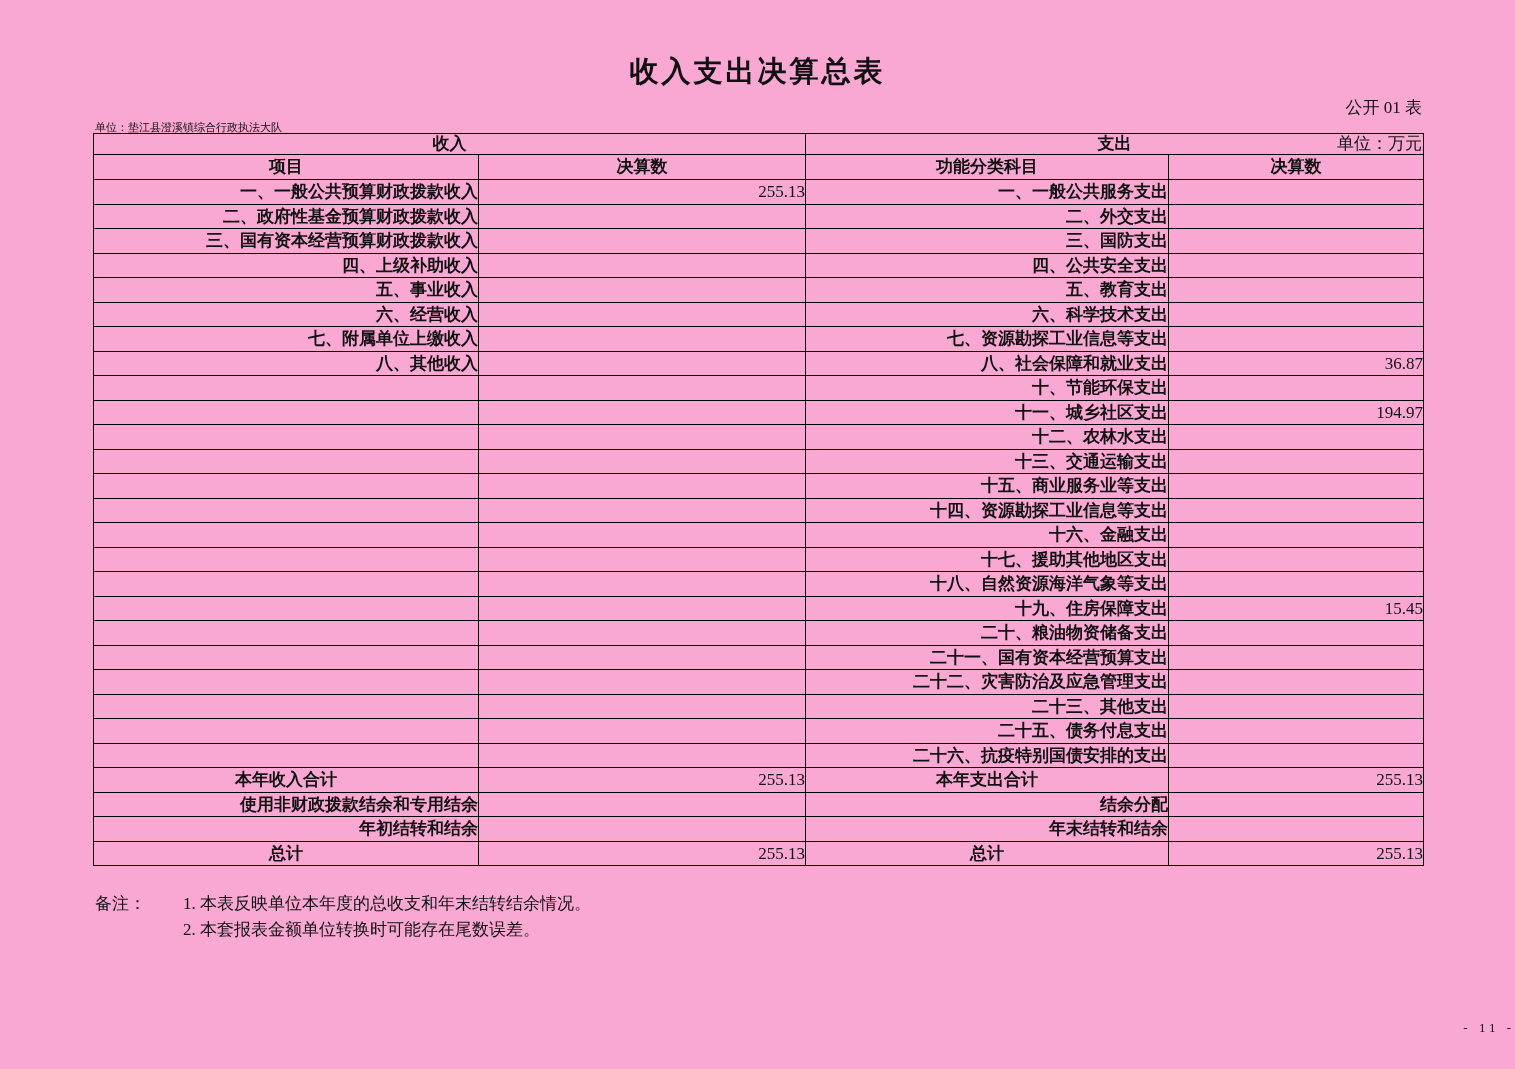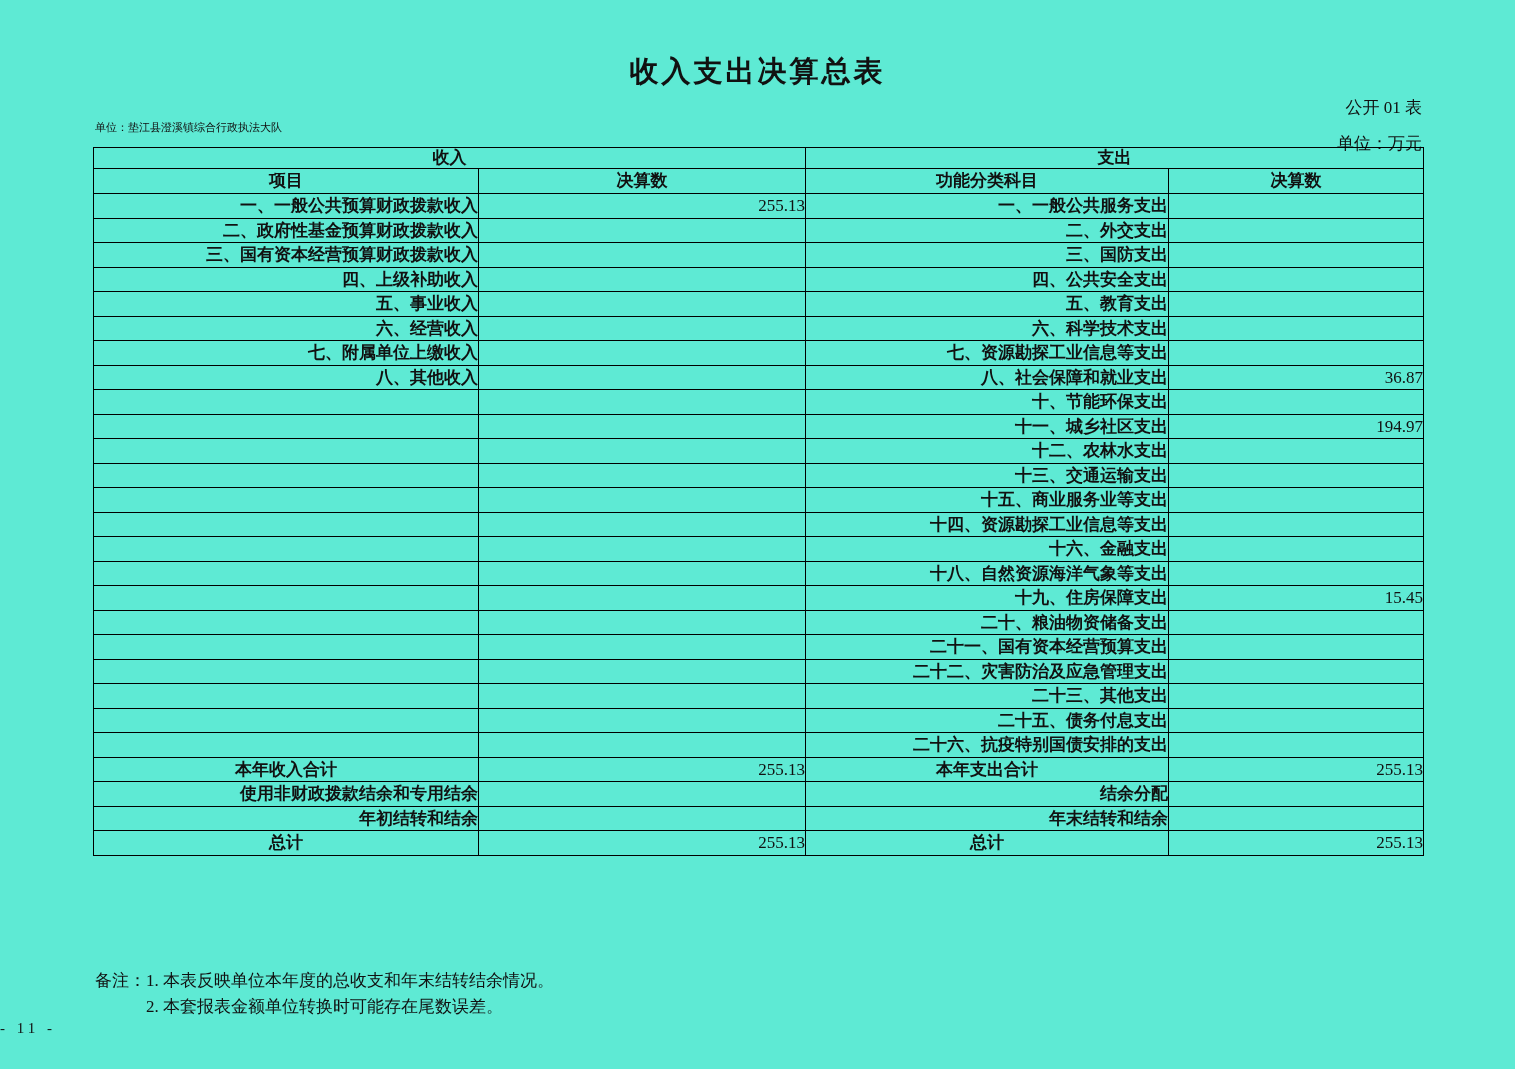--- a/index.html
+++ b/index.html
@@ -1,21 +1,21 @@
 <!DOCTYPE html>
 <html><head>
 <meta charset="utf-8">
 <style>
   * { box-sizing: border-box; }
   html, body { margin: 0; padding: 0; background: #ffffff; }
   .page {
     position: relative;
     width: 1515px;
     height: 1069px;
-    background: #5eead4;
+    background: #f9a8d4;
     color: #111;
     font-family: "Liberation Serif", "DejaVu Serif", serif;
     overflow: hidden;
   }
   .doc-title {
     position: absolute;
     top: 52px;
     left: 0;
     width: 100%;
     text-align: center;
@@ -39,21 +39,21 @@
   .unit-right {
     position: absolute;
     top: 120px;
     right: 93px;
     font-size: 17px;
     margin-top: 12px;
   }
   table.main-table {
     position: absolute;
     left: 93px;
-    top: 147px;
+    top: 133px;
     width: 1330px;
     border-collapse: collapse;
     table-layout: fixed;
   }
   .main-table th, .main-table td {
     border: 1px solid #000;
     padding: 0;
     white-space: nowrap;
     overflow: hidden;
     font-size: 17px;
@@ -84,33 +84,34 @@
     padding-right: 5px;
     font-weight: normal;
   }
   .cell-item.center {
     text-align: center;
     padding-left: 0;
   }
   .notes {
     position: absolute;
     left: 95px;
-    top: 968px;
+    top: 891px;
     font-size: 17px;
     display: flex;
+    gap: 37px;
   }
   .notes .notes-label { flex: 0 0 auto; line-height: 26px; }
   .notes .notes-lines { line-height: 26px; }
   .page-number {
     position: absolute;
     top: 1020px;
     left: 0;
     width: 100%;
-    text-align: left;
-    font-size: 15px;
+    text-align: right;
+    font-size: 13px;
     letter-spacing: 4px;
   }
 </style>
 </head>
 <body>
 
 <div class="page">
 
   <div class="doc-title">收入支出决算总表</div>
 
@@ -225,20 +226,26 @@
         </tr>
         <tr>
           <td class="cell-item"></td>
           <td class="cell-value"></td>
           <td class="cell-item">十六、金融支出</td>
           <td class="cell-value"></td>
         </tr>
         <tr>
           <td class="cell-item"></td>
           <td class="cell-value"></td>
+          <td class="cell-item">十七、援助其他地区支出</td>
+          <td class="cell-value"></td>
+        </tr>
+        <tr>
+          <td class="cell-item"></td>
+          <td class="cell-value"></td>
           <td class="cell-item">十八、自然资源海洋气象等支出</td>
           <td class="cell-value"></td>
         </tr>
         <tr>
           <td class="cell-item"></td>
           <td class="cell-value"></td>
           <td class="cell-item">十九、住房保障支出</td>
           <td class="cell-value">15.45</td>
         </tr>
         <tr>

